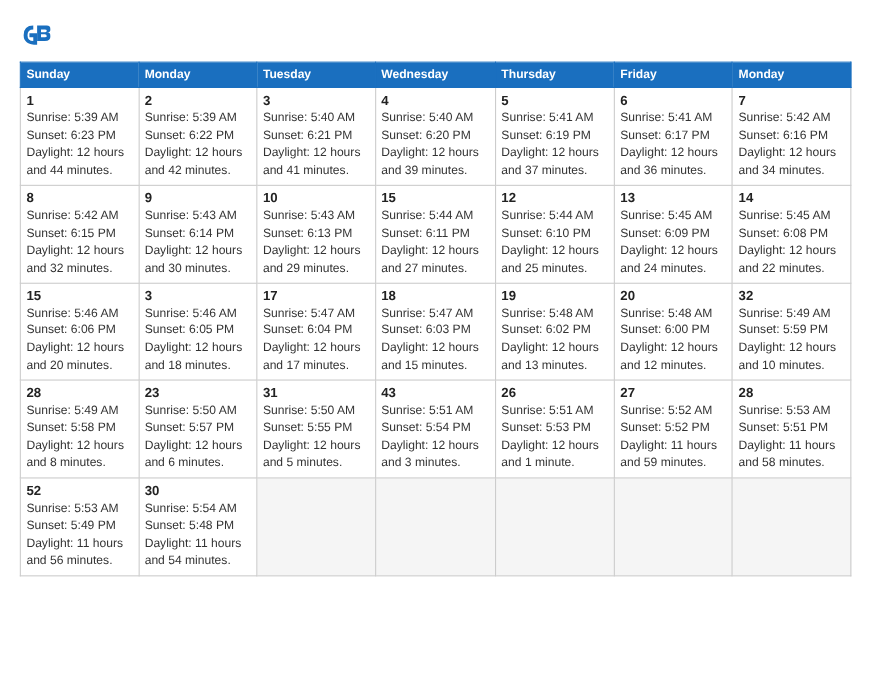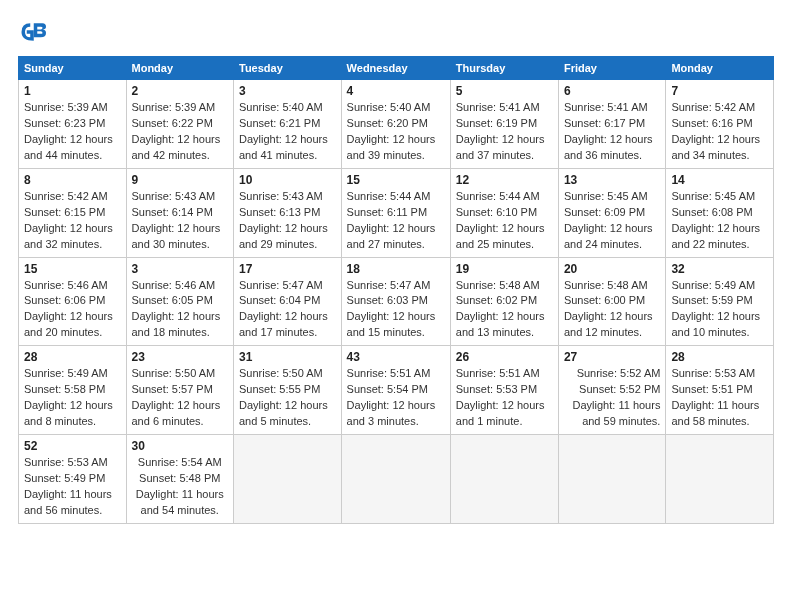--- a/index.html
+++ b/index.html
@@ -309,21 +309,21 @@
           </td>
           <td>
             <span class="day-num">26</span>
             <div class="day-info" style="white-space: pre-line;">Sunrise: 5:51 AM
 Sunset: 5:53 PM
 Daylight: 12 hours
 and 1 minute.</div>
           </td>
           <td>
             <span class="day-num">27</span>
-            <div class="day-info" style="white-space: pre-line; text-align: right;">Sunrise: 5:52 AM
+            <div class="day-info" style="white-space: pre-line;">Sunrise: 5:52 AM
 Sunset: 5:52 PM
 Daylight: 11 hours
 and 59 minutes.</div>
           </td>
           <td>
             <span class="day-num">28</span>
             <div class="day-info" style="white-space: pre-line;">Sunrise: 5:53 AM
 Sunset: 5:51 PM
 Daylight: 11 hours
 and 58 minutes.</div>
@@ -332,21 +332,21 @@
         <tr>
           <td>
             <span class="day-num">52</span>
             <div class="day-info" style="white-space: pre-line;">Sunrise: 5:53 AM
 Sunset: 5:49 PM
 Daylight: 11 hours
 and 56 minutes.</div>
           </td>
           <td>
             <span class="day-num">30</span>
-            <div class="day-info" style="white-space: pre-line; text-align: center;">Sunrise: 5:54 AM
+            <div class="day-info" style="white-space: pre-line;">Sunrise: 5:54 AM
 Sunset: 5:48 PM
 Daylight: 11 hours
 and 54 minutes.</div>
           </td>
           <td class="empty"></td>
           <td class="empty"></td>
           <td class="empty"></td>
           <td class="empty"></td>
           <td class="empty"></td>
         </tr>

